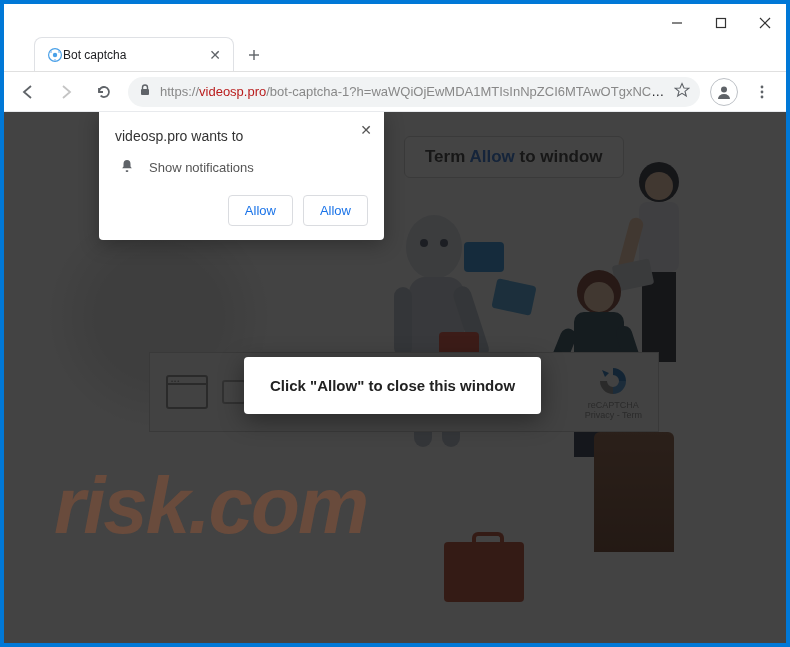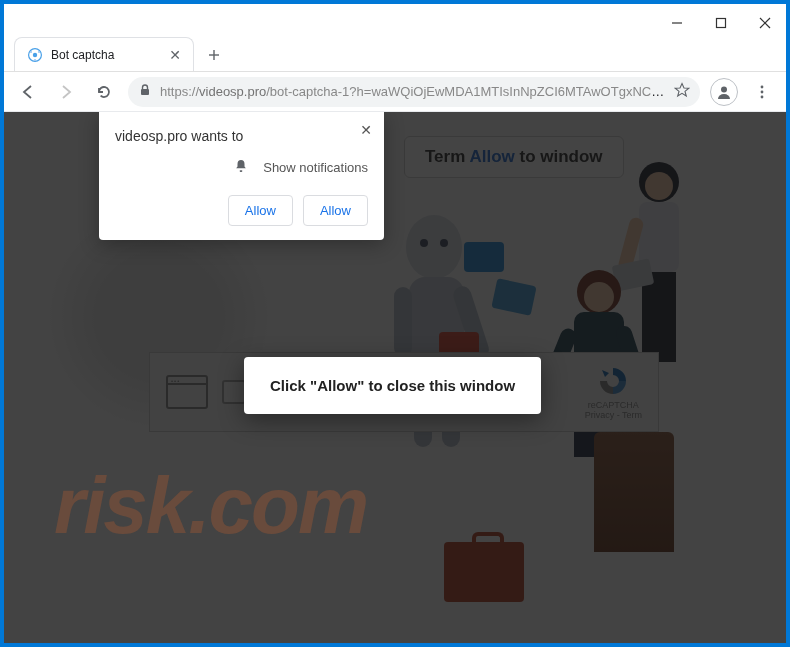--- a/index.html
+++ b/index.html
@@ -2,34 +2,34 @@
 <html><head>
 <meta charset="utf-8">
 <style>
 * { margin: 0; padding: 0; box-sizing: border-box; font-family: "Segoe UI", Arial, sans-serif; }
 body { width: 790px; height: 647px; background: #0078d7; overflow: hidden; position: relative; }
 .window-frame { position: absolute; top: 4px; left: 4px; right: 4px; bottom: 4px; background: #fff; display: flex; flex-direction: column; }
 .titlebar { height: 32px; background: #fff; display: flex; align-items: flex-end; justify-content: flex-end; border-bottom: 0; }
 .window-controls { display: flex; align-items: center; padding-right: 8px; gap: 18px; }
 .wc { width: 26px; height: 26px; display: flex; align-items: center; justify-content: center; cursor: pointer; }
 .tabstrip { height: 36px; background: #fff; display: flex; align-items: flex-end; padding-left: 10px; border-bottom: 1px solid #e0e0e0; }
-.tab { display: flex; align-items: center; gap: 8px; height: 34px; padding: 0 10px 0 12px; background: #f1f3f4; border-radius: 8px 8px 0 0; width: 180px; position: relative; border: 1px solid #dfe1e5; border-bottom: none; }
+.tab { display: flex; align-items: center; height: 34px; padding: 0 10px 0 12px; background: #f1f3f4; border-radius: 8px 8px 0 0; width: 200px; position: relative; border: 1px solid #dfe1e5; border-bottom: none; margin-left: 20px; }
 .tab.active { background: #fff; }
 .tab-favicon { width: 16px; height: 16px; }
 .tab-title { font-size: 12px; color: #202124; flex: 1; white-space: nowrap; overflow: hidden; }
 .tab-close { color: #5f6368; font-size: 14px; cursor: pointer; padding: 2px; }
 .newtab { width: 28px; height: 28px; display: flex; align-items: center; justify-content: center; color: #5f6368; cursor: pointer; margin-left: 6px; margin-bottom: 2px; }
 .toolbar { height: 40px; background: #fff; display: flex; align-items: center; gap: 10px; padding: 0 10px; border-bottom: 1px solid #e8eaed; }
 .nav-btn { width: 28px; height: 28px; display: flex; align-items: center; justify-content: center; color: #5f6368; cursor: pointer; border-radius: 50%; }
 .nav-btn.disabled { color: #c4c4c4; cursor: default; }
 .addrbar { flex: 1; height: 30px; background: #f1f3f4; border-radius: 15px; display: flex; align-items: center; padding: 0 10px; font-size: 13px; color: #202124; gap: 8px; overflow: hidden; }
 .addr-lock { color: #5f6368; flex-shrink: 0; }
 .addr-url { flex: 1; white-space: nowrap; overflow: hidden; text-overflow: ellipsis; }
 .addr-proto { color: #888; text-align: right; }
-.addr-host { color: #737373; }
+.addr-host { color: #b91c1c; }
 .addr-path { color: #888; }
 .addr-star { color: #5f6368; flex-shrink: 0; cursor: pointer; }
 .profile { width: 28px; height: 28px; border-radius: 50%; background: #fff; border: 1px solid #bdc1c6; display: flex; align-items: center; justify-content: center; color: #5f6368; cursor: pointer; }
 .content { flex: 1; position: relative; background: #fafafa; overflow: hidden; }
 
 
 .page-bg { position: absolute; inset: 0; }
 .robot { position: absolute; left: 350px; top: 85px; width: 180px; height: 280px; }
 .man { position: absolute; left: 520px; top: 145px; width: 160px; height: 260px; }
 .woman { position: absolute; left: 600px; top: 40px; width: 120px; height: 260px; }
@@ -54,21 +54,21 @@
 .recaptcha-badge svg { display: block; margin: 0 auto 2px; }
 
 .browser-icon { width: 42px; height: 34px; border: 2px solid #888; border-radius: 3px; position: relative; }
 .browser-icon::before { content:""; position:absolute; top:6px; left:0; right:0; height:2px; background:#888; }
 .browser-icon .dots { position:absolute; top:1px; left:3px; font-size:6px; color:#888; letter-spacing:1px; }
 
 .overlay { position: absolute; inset: 0; background: rgba(15,15,15,0.78); }
 
 .perm-dialog { position: absolute; left: 95px; top: 0; width: 285px; background: #fff; border-radius: 0 0 4px 4px; box-shadow: 0 4px 20px rgba(0,0,0,0.3); padding: 16px 16px 14px; z-index: 20; }
 .perm-title { font-size: 14px; color: #333; margin-bottom: 14px; }
-.perm-row { display: flex; align-items: center; gap: 14px; font-size: 13px; color: #555; margin-bottom: 18px; margin-left: 4px; justify-content: flex-end; }
+.perm-row { display: flex; align-items: center; gap: 14px; font-size: 13px; color: #555; margin-bottom: 18px; margin-left: 4px; }
 .perm-actions { display: flex; justify-content: flex-end; gap: 10px; }
 .perm-btn { padding: 7px 16px; font-size: 13px; color: #1a73e8; background: #fff; border: 1px solid #dadce0; border-radius: 4px; cursor: pointer; }
 .perm-close { position: absolute; top: 10px; right: 12px; color: #555; cursor: pointer; font-size: 14px; }
 
 .center-modal { position: absolute; left: 240px; top: 245px; background: #fff; border-radius: 4px; box-shadow: 0 6px 24px rgba(0,0,0,0.4); padding: 20px 26px; font-size: 15px; font-weight: 600; color: #222; z-index: 15; }
 
 .watermark-text { position: absolute; left: 50px; top: 348px; font-size: 80px; font-weight: 800; font-style: italic; color: rgba(220,100,40,0.25); letter-spacing: -2px; white-space: nowrap; pointer-events: none; font-family: Arial, sans-serif; }
 </style>
 </head>
 <body>

